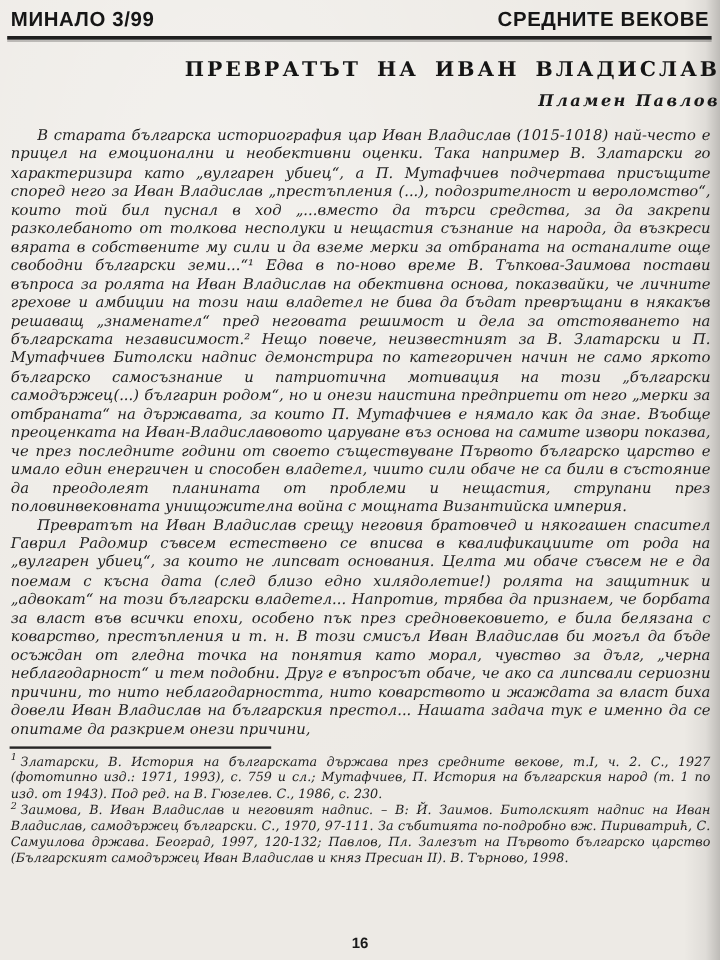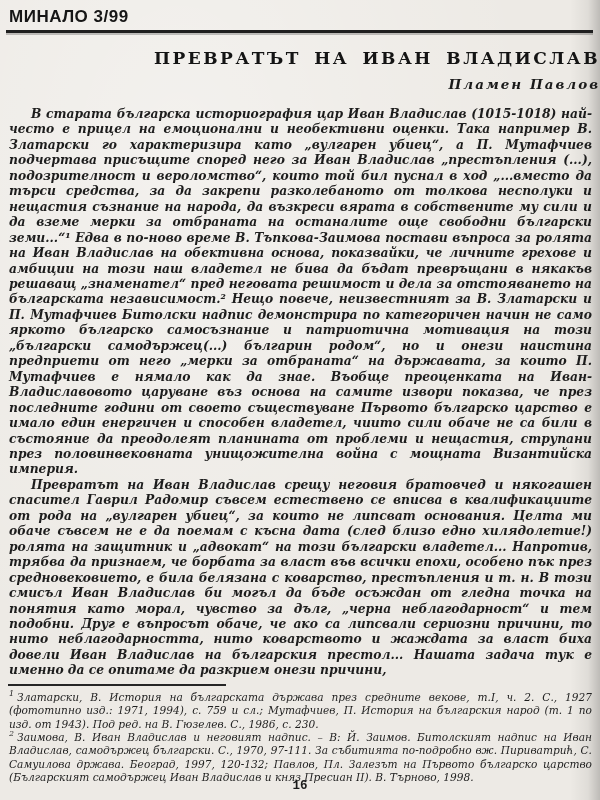--- a/index.html
+++ b/index.html
@@ -69,21 +69,20 @@
 
   
   .article-body {
     margin: 14px 8px 0 9px;
     font-family: "DejaVu Serif", serif;
     font-style: italic;
     font-size: 12.3px;
     line-height: 15.45px;
     text-align: justify;
     color: #1d1d1d;
-    font-weight: bold;
   }
   .article-body p {
     margin: 0;
     text-indent: 22px;
   }
 
   
   .footnote-separator {
     width: 218px;
     height: 2px;
@@ -106,48 +105,49 @@
     margin-right: 3px;
   }
 
   
   .page-number {
     position: absolute;
     bottom: 7px;
     left: 0;
     width: 100%;
     text-align: center;
-    font-family: Liberation Mono, monospace;
+    font-family: Liberation Sans, sans-serif;
     font-weight: 700;
     font-size: 12.5px;
     color: #1a1a1a;
   }
 </style>
 </head>
 <body>
 
 <div class="page">
 
   <div class="running-head">
     <span>МИНАЛО 3/99</span>
+    <span>СРЕДНИТЕ ВЕКОВЕ</span>
   </div>
   <div class="head-rule"></div>
 
   <div class="title-block">
     <div class="article-title">ПРЕВРАТЪТ НА ИВАН ВЛАДИСЛАВ</div>
     <div class="article-author">Пламен Павлов</div>
   </div>
 
   <div class="article-body">
     <p>В старата българска историография цар Иван Владислав (1015-1018) най-често е прицел на емоционални и необективни оценки. Така например В. Златарски го характеризира като „вулгарен убиец“, а П. Мутафчиев подчертава присъщите според него за Иван Владислав „престъпления (...), подозрителност и вероломство“, които той бил пуснал в ход „...вместо да търси средства, за да закрепи разколебаното от толкова несполуки и нещастия съзнание на народа, да възкреси вярата в собствените му сили и да вземе мерки за отбраната на останалите още свободни български земи...“¹ Едва в по-ново време В. Тъпкова-Заимова постави въпроса за ролята на Иван Владислав на обективна основа, показвайки, че личните грехове и амбиции на този наш владетел не бива да бъдат превръщани в някакъв решаващ „знаменател“ пред неговата решимост и дела за отстояването на българската независимост.² Нещо повече, неизвестният за В. Златарски и П. Мутафчиев Битолски надпис демонстрира по категоричен начин не само яркото българско самосъзнание и патриотична мотивация на този „български самодържец(...) българин родом“, но и онези наистина предприети от него „мерки за отбраната“ на държавата, за които П. Мутафчиев е нямало как да знае. Въобще преоценката на Иван-Владиславовото царуване въз основа на самите извори показва, че през последните години от своето съществуване Първото българско царство е имало един енергичен и способен владетел, чиито сили обаче не са били в състояние да преодолеят планината от проблеми и нещастия, струпани през половинвековната унищожителна война с мощната Византийска империя.</p>
     <p>Превратът на Иван Владислав срещу неговия братовчед и някогашен спасител Гаврил Радомир съвсем естествено се вписва в квалификациите от рода на „вулгарен убиец“, за които не липсват основания. Целта ми обаче съвсем не е да поемам с късна дата (след близо едно хилядолетие!) ролята на защитник и „адвокат“ на този български владетел... Напротив, трябва да признаем, че борбата за власт във всички епохи, особено пък през средновековието, е била белязана с коварство, престъпления и т. н. В този смисъл Иван Владислав би могъл да бъде осъждан от гледна точка на понятия като морал, чувство за дълг, „черна неблагодарност“ и тем подобни. Друг е въпросът обаче, че ако са липсвали сериозни причини, то нито неблагодарността, нито коварството и жаждата за власт биха довели Иван Владислав на българския престол... Нашата задача тук е именно да се опитаме да разкрием онези причини,</p>
   </div>
 
   <div class="footnote-separator"></div>
 
   <div class="footnotes">
-    <p class="footnote"><sup>1</sup><span>Златарски, В. История на българската държава през средните векове, т.I, ч. 2. С., 1927 (фототипно изд.: 1971, 1994), с. 759 и сл.; Мутафчиев, П. История на българския народ (т. 1 по изд. от 1943). Под ред. на В. Гюзелев. С., 1986, с. 230.</span></p>
+    <p class="footnote"><sup>1</sup><span>Златарски, В. История на българската държава през средните векове, т.I, ч. 2. С., 1927 (фототипно изд.: 1971, 1993), с. 759 и сл.; Мутафчиев, П. История на българския народ (т. 1 по изд. от 1943). Под ред. на В. Гюзелев. С., 1986, с. 230.</span></p>
     <p class="footnote"><sup>2</sup><span>Заимова, В. Иван Владислав и неговият надпис. – В: Й. Заимов. Битолският надпис на Иван Владислав, самодържец български. С., 1970, 97-111. За събитията по-подробно вж. Пириватрић, С. Самуилова држава. Београд, 1997, 120-132; Павлов, Пл. Залезът на Първото българско царство (Българският самодържец Иван Владислав и княз Пресиан II). В. Търново, 1998.</span></p>
   </div>
 
   <div class="page-number">16</div>
 
 </div>
 
 </body></html>

